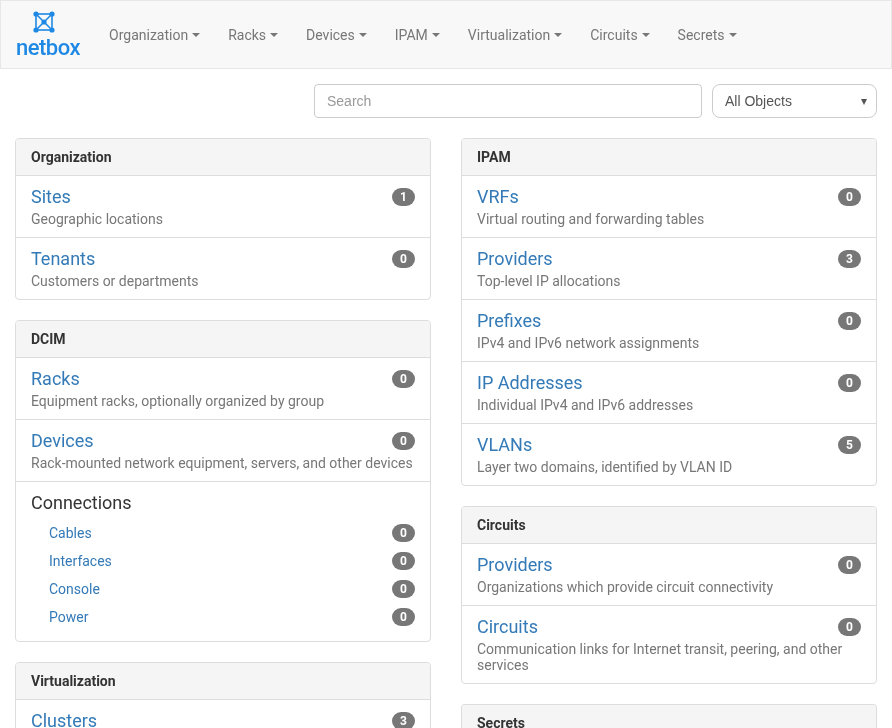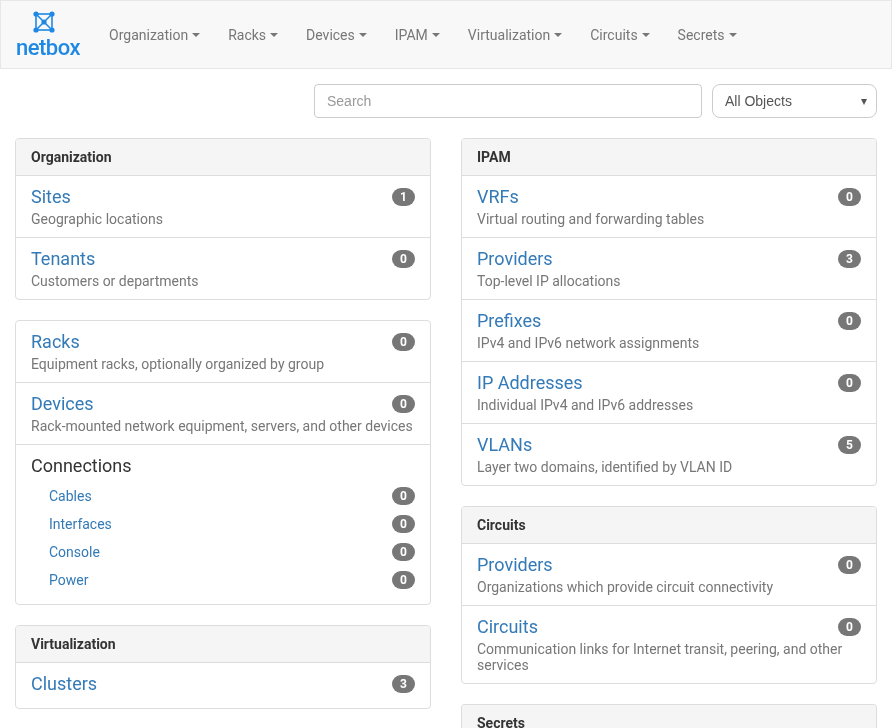--- a/index.html
+++ b/index.html
@@ -251,20 +251,21 @@
           <span class="item-muted">Geographic locations</span>
         </div>
         <div class="list-group-item">
           <span class="badge">0</span>
           <a href="#" class="item-title">Tenants</a><br>
           <span class="item-muted">Customers or departments</span>
         </div>
       </div>
 
       <div class="panel">
+        <div class="panel-heading">DCIM</div>
         <div class="list-group-item">
           <span class="badge">0</span>
           <a href="#" class="item-title">Racks</a><br>
           <span class="item-muted">Equipment racks, optionally organized by group</span>
         </div>
         <div class="list-group-item">
           <span class="badge">0</span>
           <a href="#" class="item-title">Devices</a><br>
           <span class="item-muted">Rack-mounted network equipment, servers, and other devices</span>
         </div>

